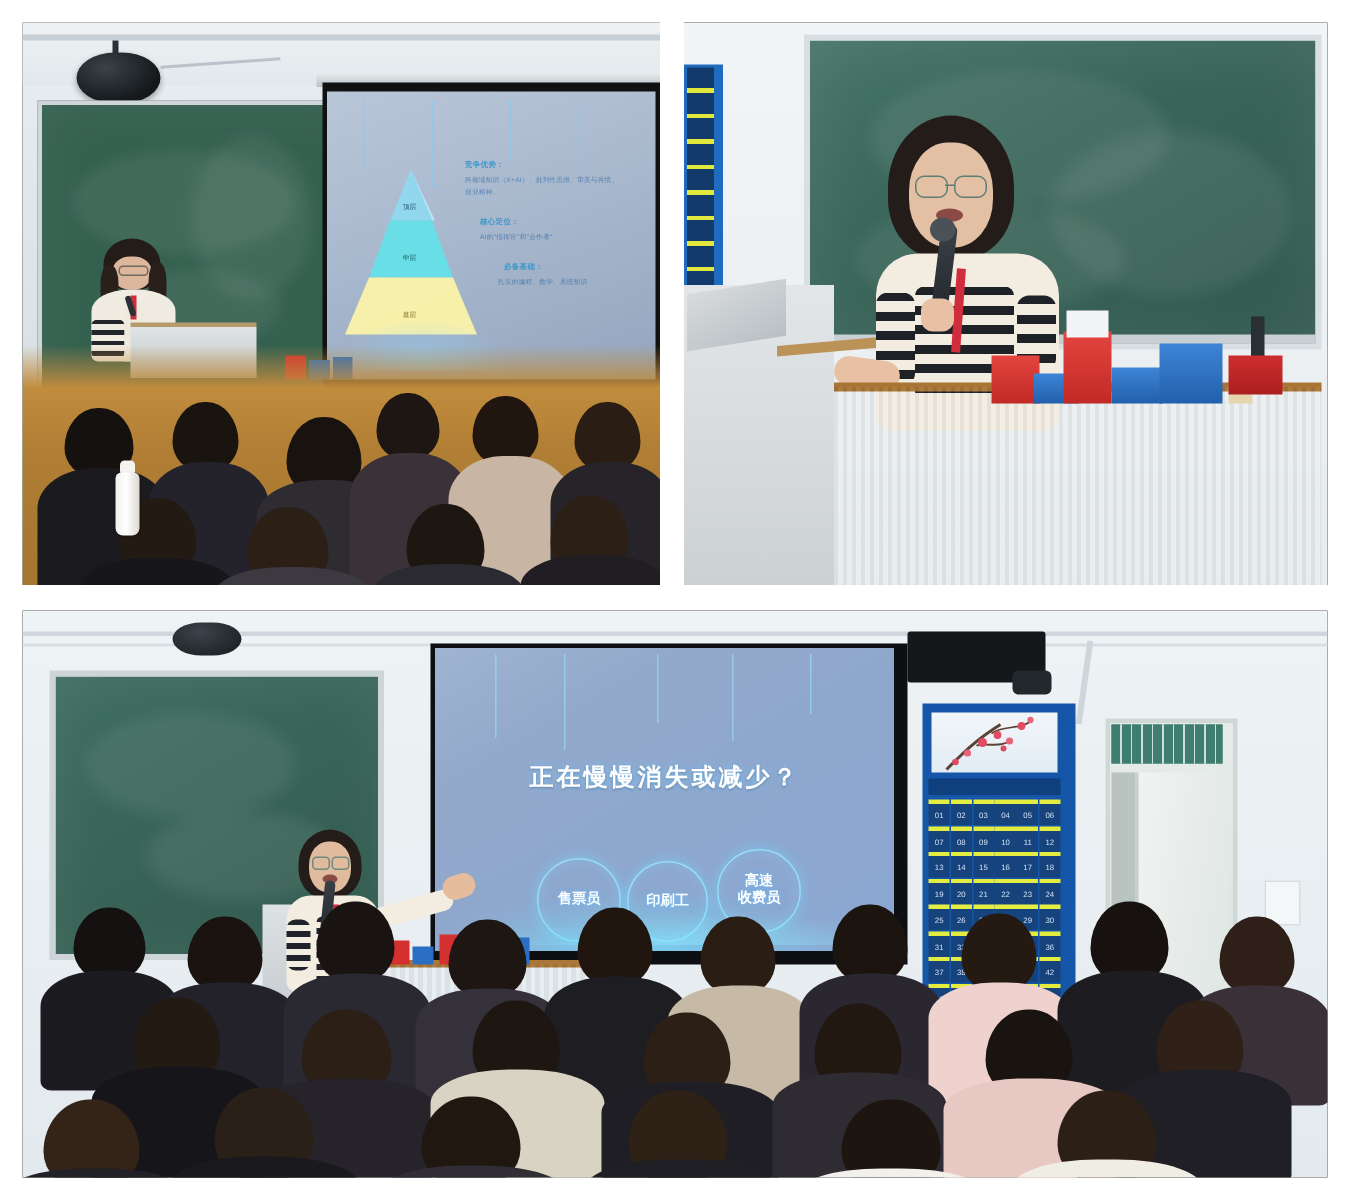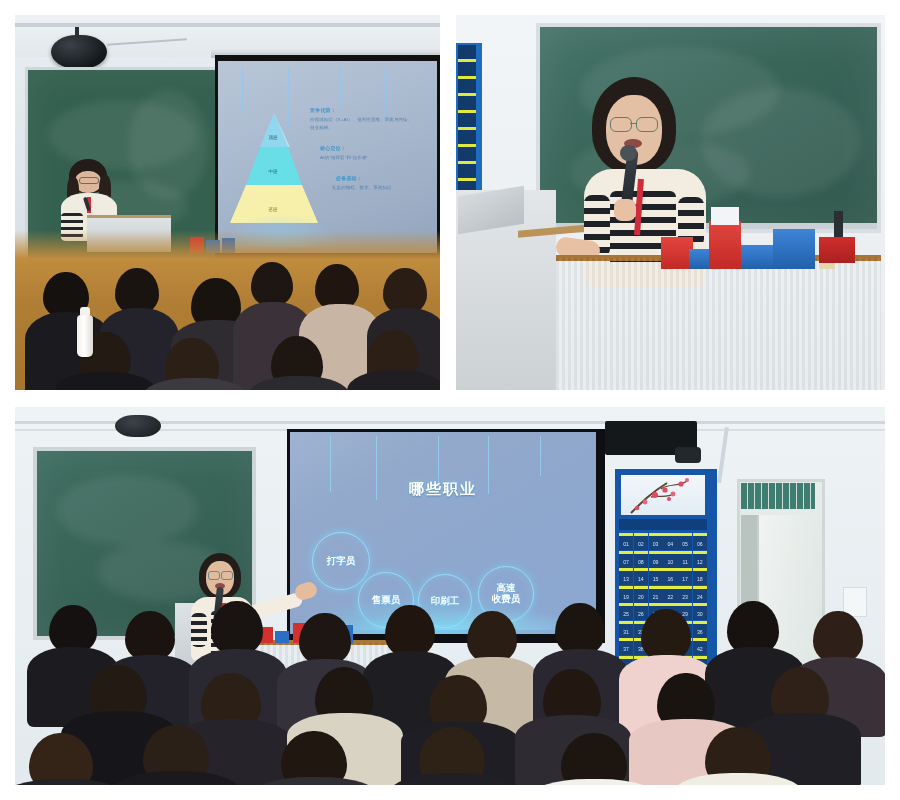--- a/index.html
+++ b/index.html
@@ -287,25 +287,22 @@
     </div>
 
     <div class="p3-screenframe"></div>
     <div class="p3-screen">
       <div class="p3-vline" style="left:40px;"></div>
       <div class="p3-vline" style="left:86px;height:64px;"></div>
       <div class="p3-vline" style="left:148px;height:46px;"></div>
       <div class="p3-vline" style="left:198px;height:58px;"></div>
       <div class="p3-vline" style="left:250px;height:40px;"></div>
 
-      <div class="p3-title1">哪些职业</div>
-
-      <div class="bub" style="left:22px;top:100px;width:56px;height:56px;">
-        <span>打字员</span>
-      </div>
+      <div class="p3-title2">正在慢慢消失或减少？</div>
+
       <div class="bub" style="left:68px;top:140px;width:54px;height:54px;">
         <span>售票员</span>
       </div>
       <div class="bub" style="left:128px;top:142px;width:52px;height:52px;">
         <span>印刷工</span>
       </div>
       <div class="bub" style="left:188px;top:134px;width:54px;height:54px;white-space:pre-line;">
         <span>高速
 收费员</span>
       </div>

